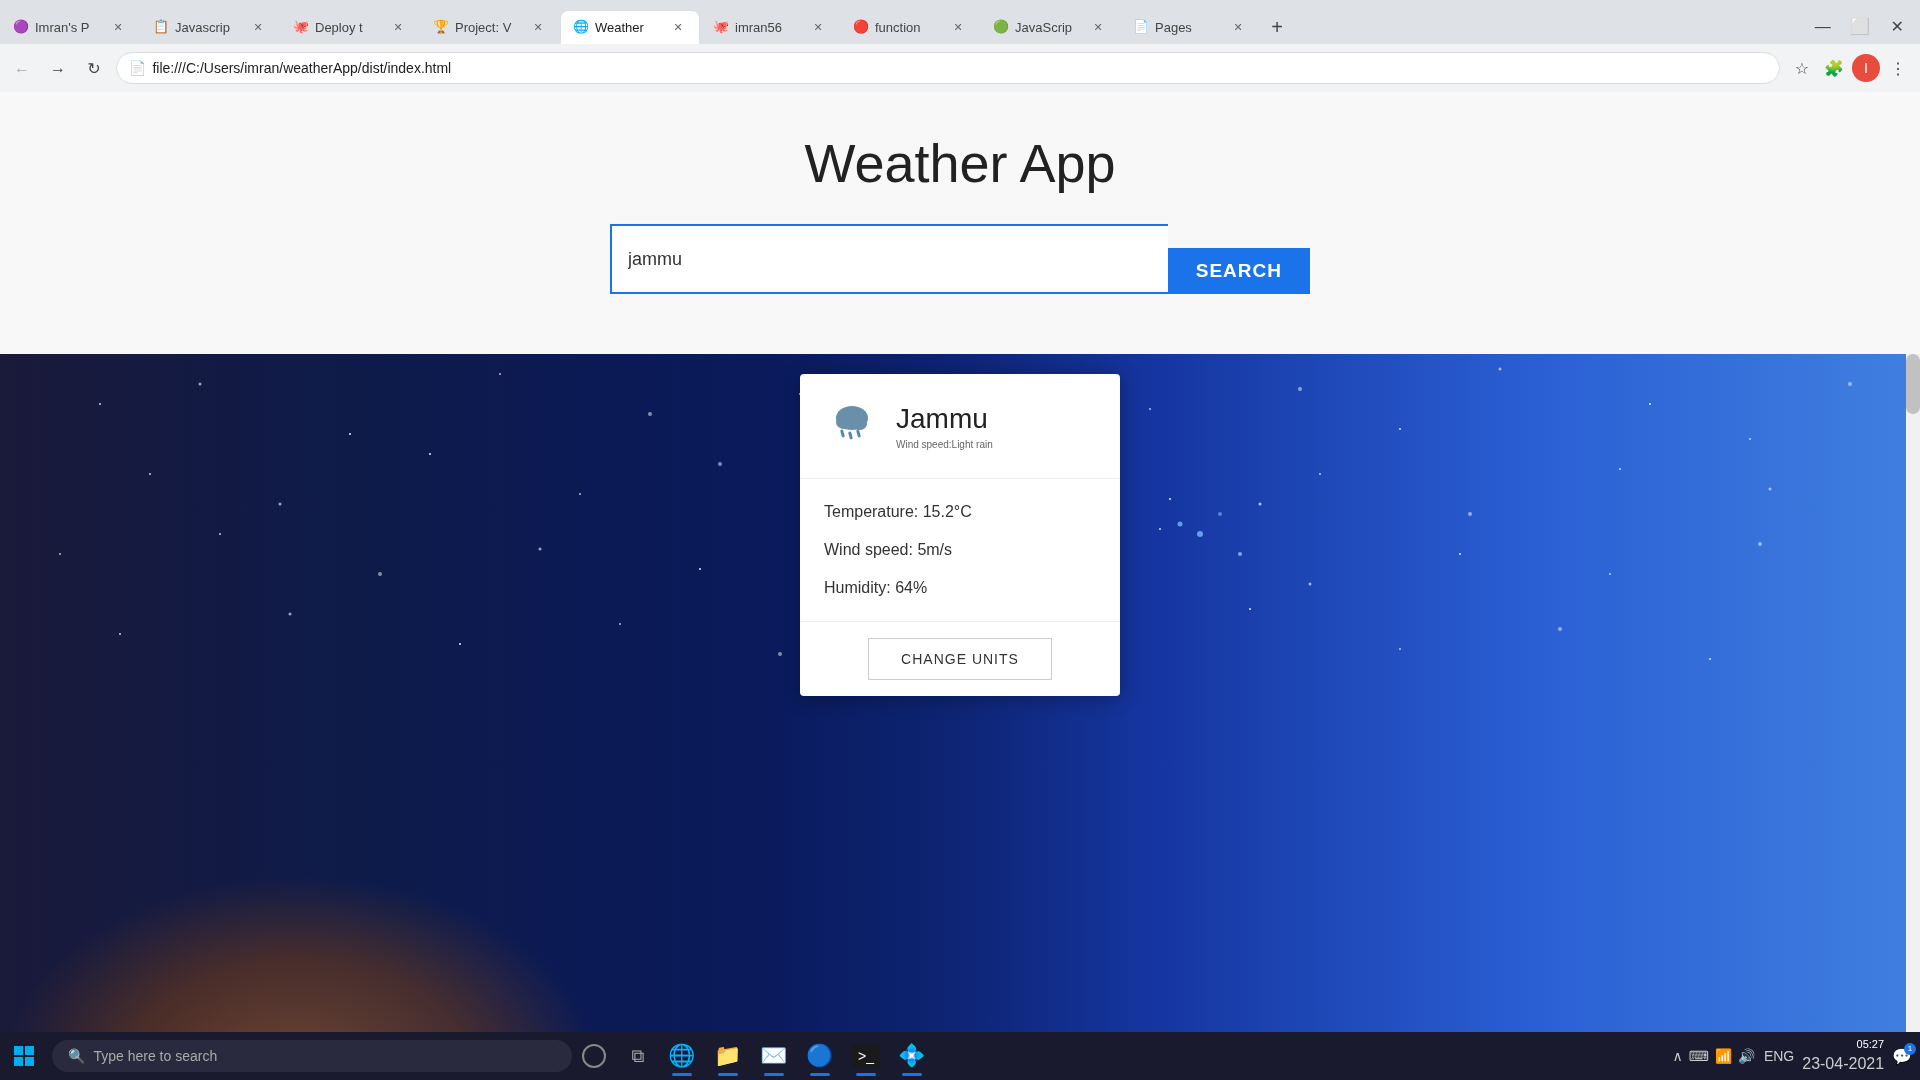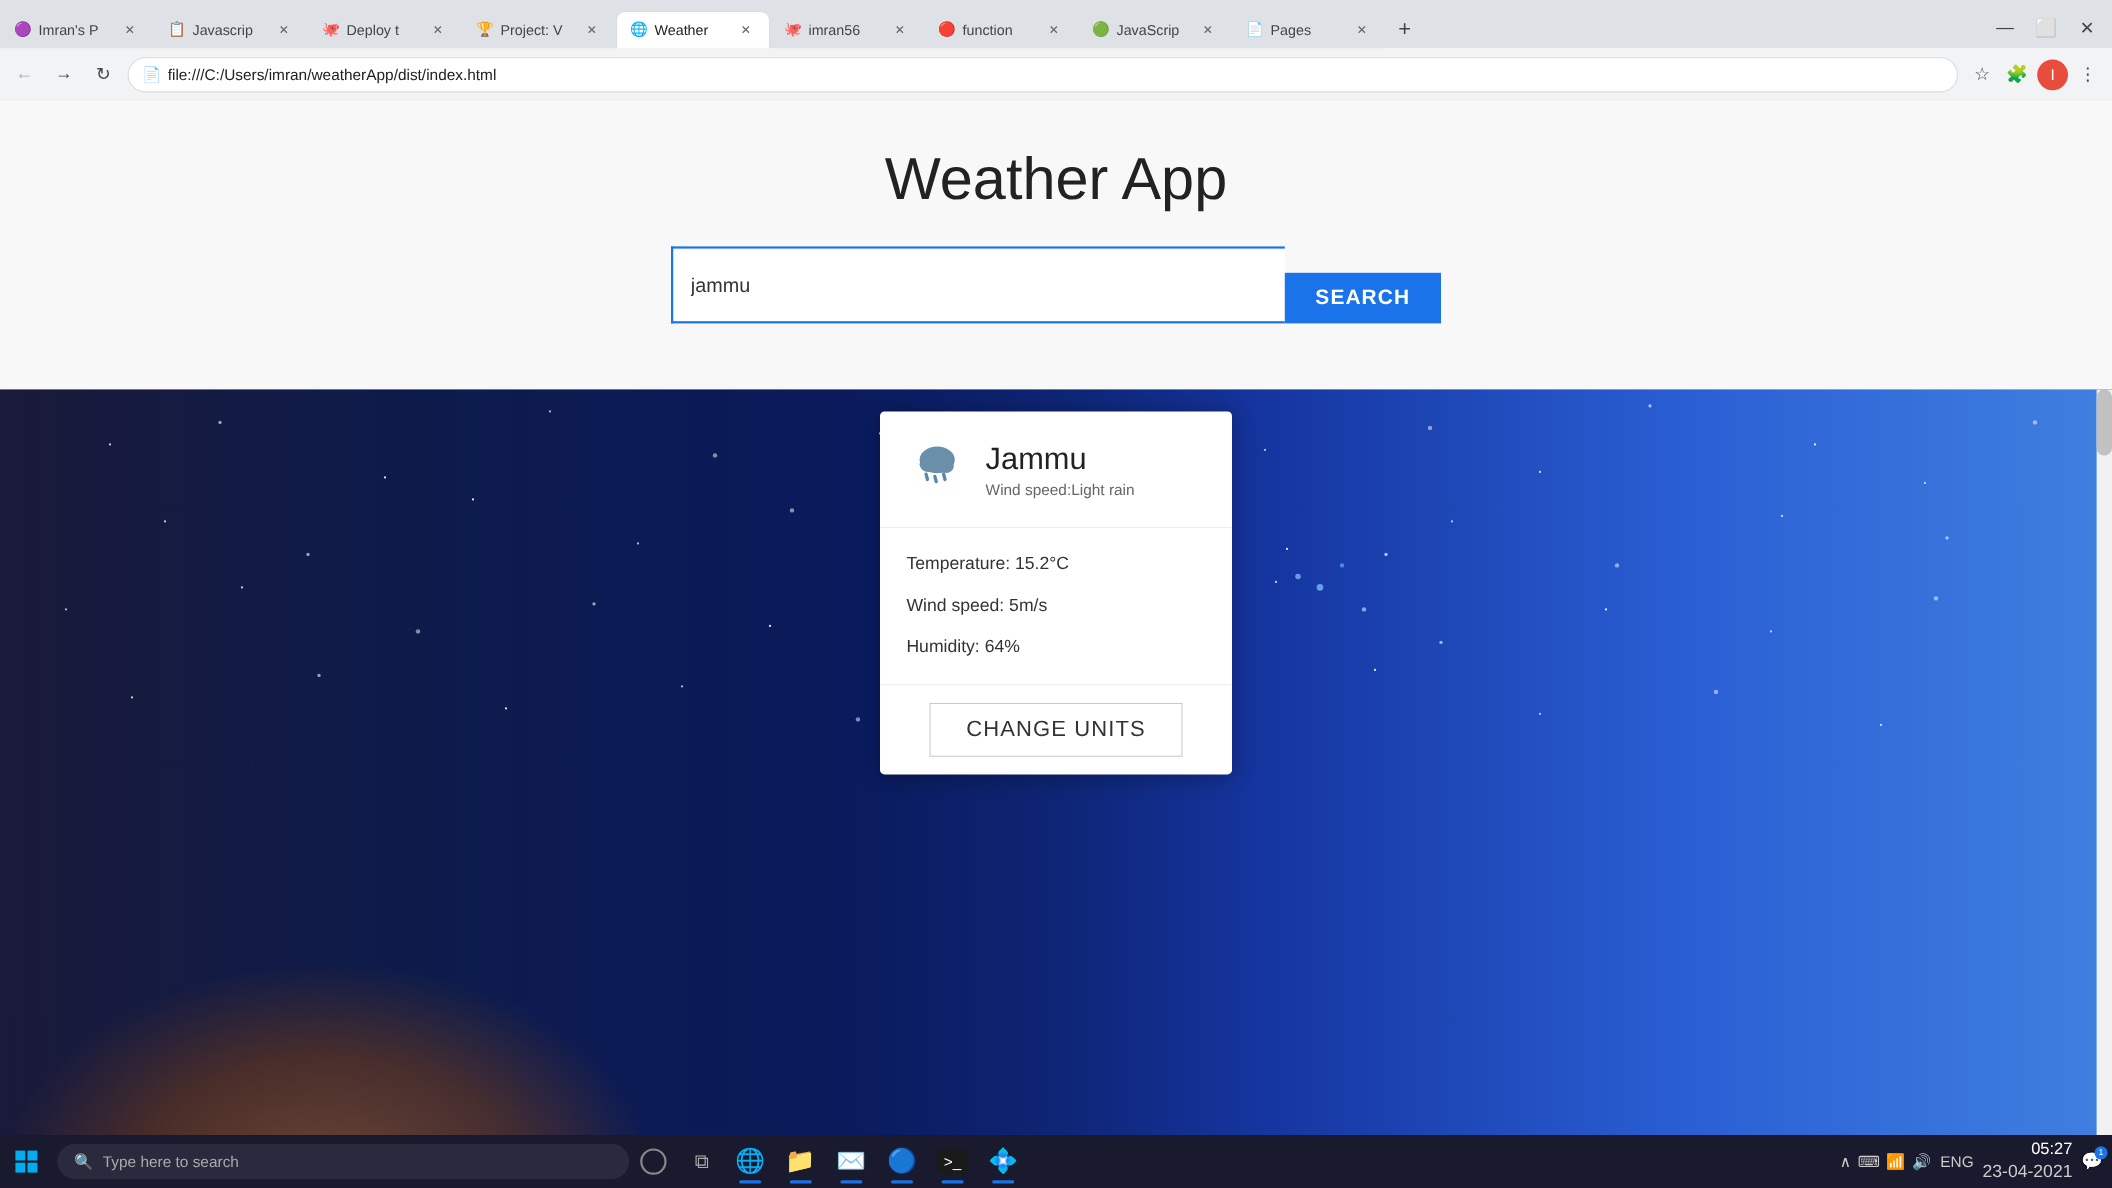--- a/index.html
+++ b/index.html
@@ -242,21 +242,21 @@
       font-size: 48px;
       line-height: 1;
     }
     .city-name {
       font-size: 28px;
       font-weight: 500;
       color: #222;
       margin-bottom: 4px;
     }
     .weather-desc {
-      font-size: 14px;
+      font-size: 10px;
       color: #666;
     }
     .card-body {
       padding: 24px 24px;
     }
     .weather-stat {
       font-size: 16px;
       color: #333;
       margin-bottom: 20px;
     }
@@ -264,21 +264,21 @@
     .card-footer {
       border-top: 1px solid #eee;
       padding: 16px 24px;
       display: flex;
       justify-content: center;
     }
     .change-units-btn {
       background: #fff;
       border: 1px solid #ccc;
       padding: 12px 32px;
-      font-size: 20px;
+      font-size: 14px;
       letter-spacing: 1px;
       cursor: pointer;
       color: #333;
       font-weight: 500;
     }
 
     
     .taskbar {
       position: fixed;
       bottom: 0;
@@ -398,21 +398,21 @@
     .system-tray {
       display: flex;
       align-items: center;
       gap: 6px;
     }
     .tray-icon { font-size: 14px; color: #ccc; cursor: pointer; }
     .datetime {
       text-align: right;
       line-height: 1.4;
     }
-    .time { font-size: 15px; color: #fff; }
+    .time { font-size: 11px; color: #fff; }
     .date-str { font-size: 16px; color: #ccc; }
     .notification-icon {
       font-size: 16px;
       color: #ccc;
       cursor: pointer;
       position: relative;
     }
     .notif-badge {
       position: absolute;
       top: -4px;

